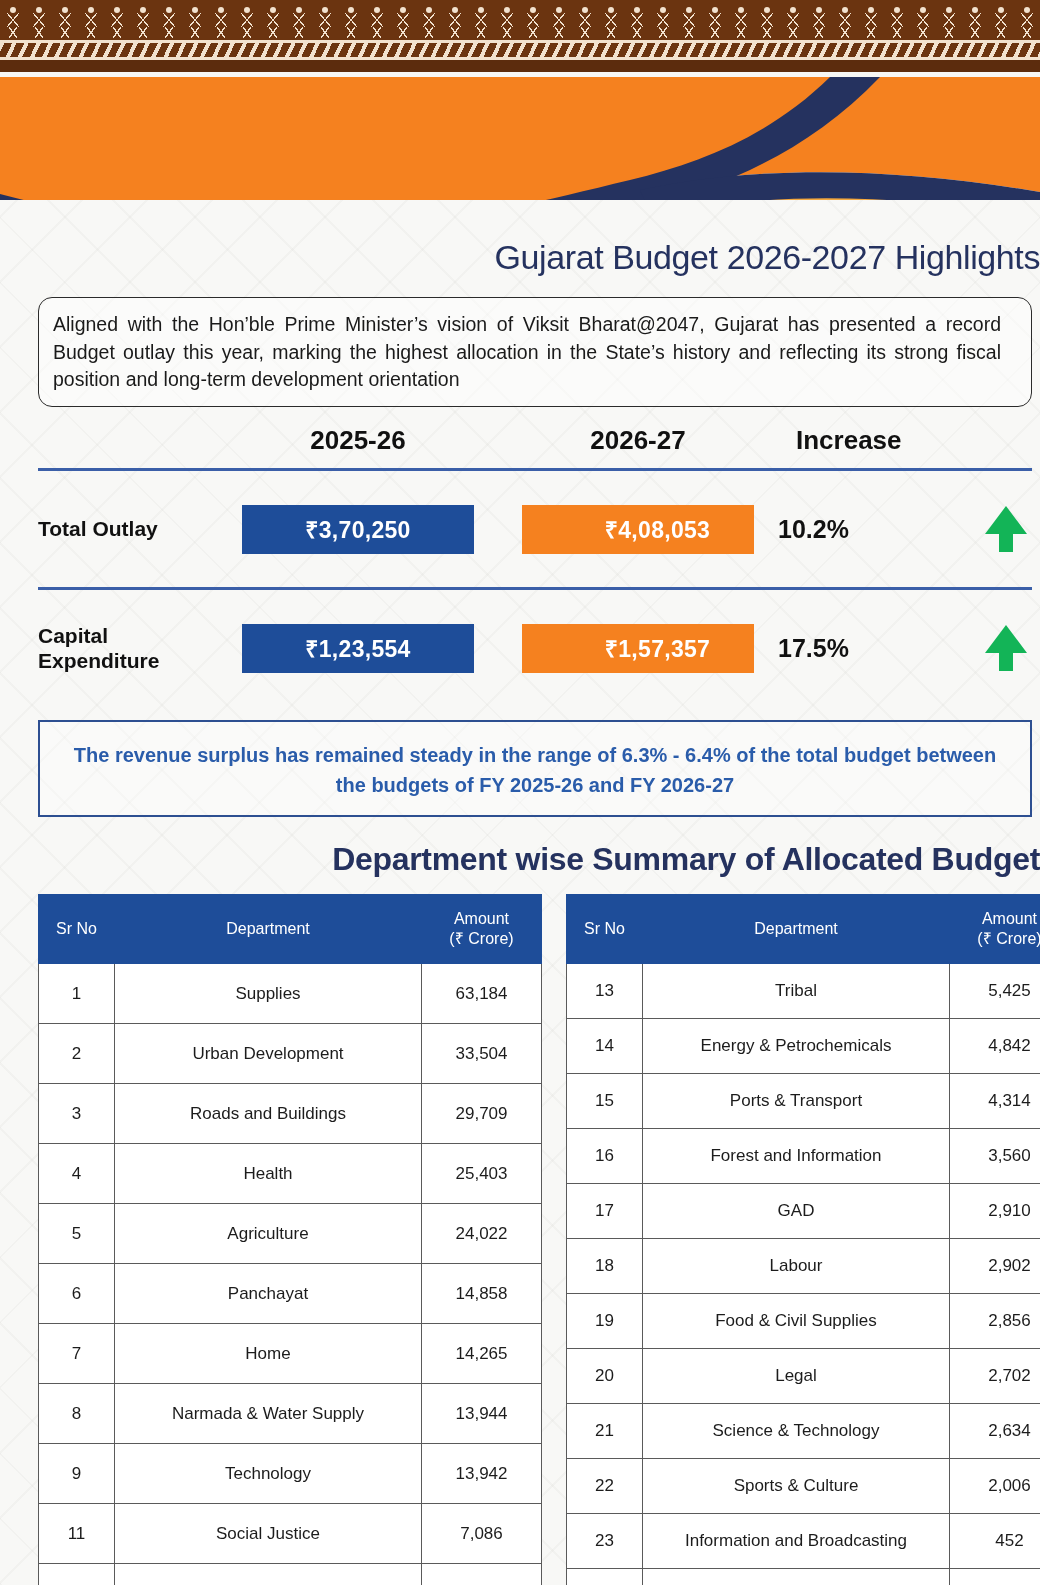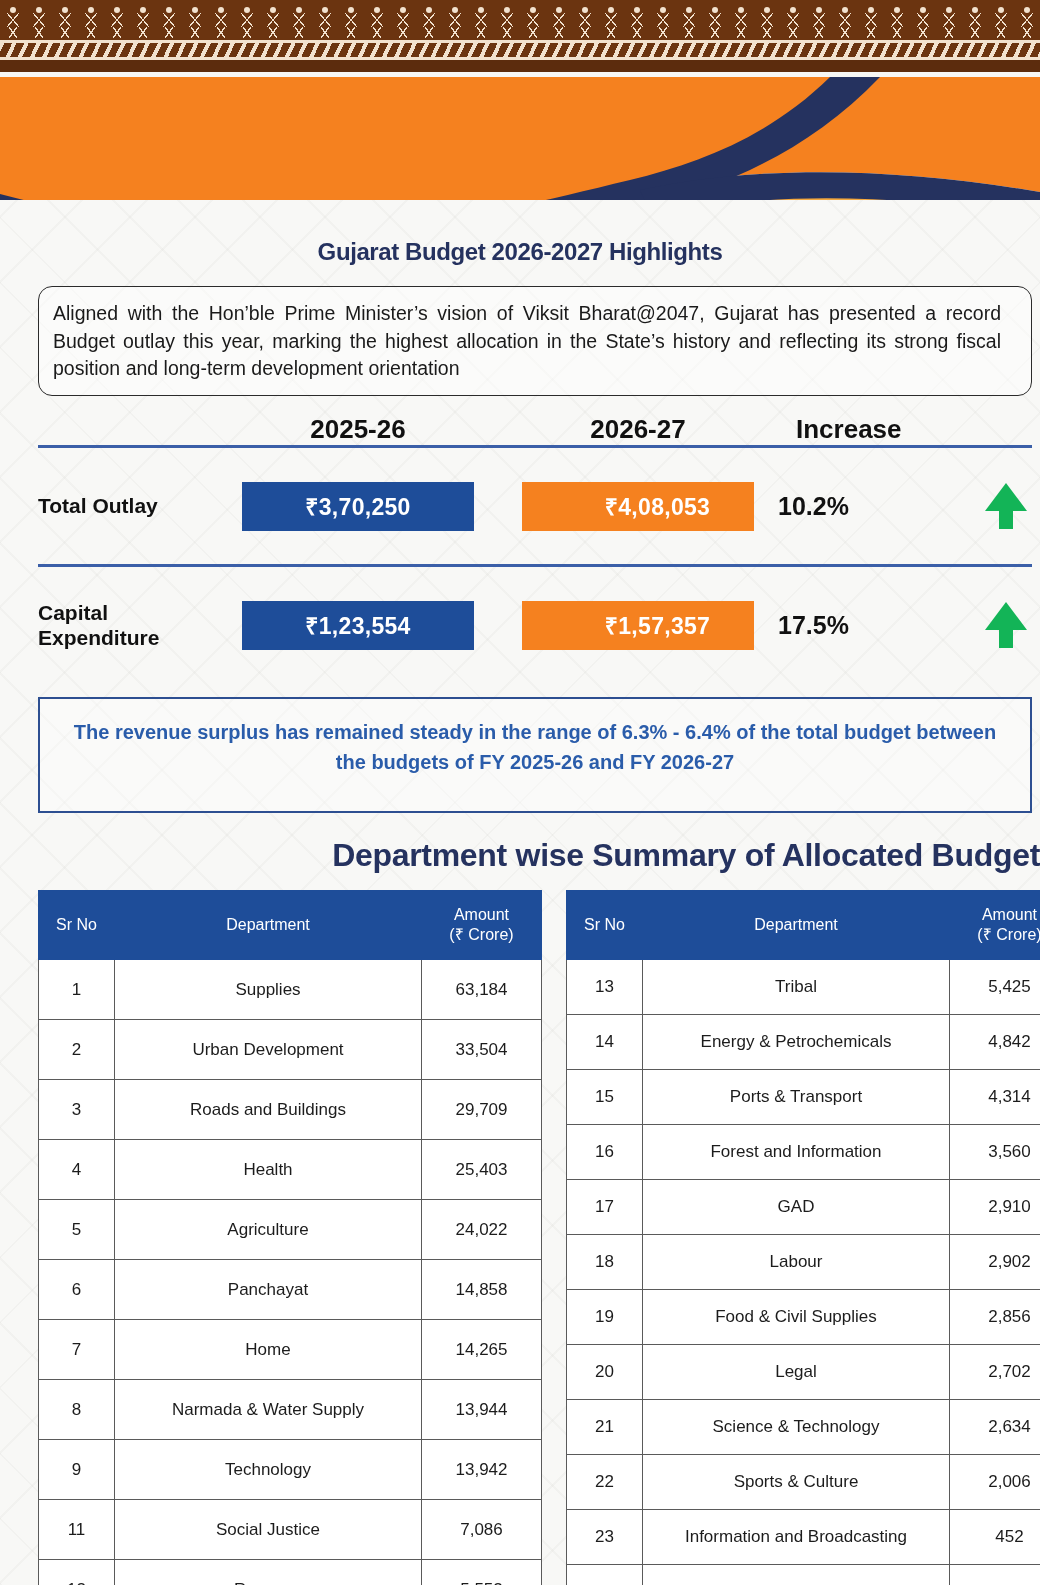--- a/index.html
+++ b/index.html
@@ -109,23 +109,23 @@
     top: 200px; left: 0;
     width: 1040px;
     height: 1385px;
     background:
       repeating-linear-gradient(45deg,  rgba(210,210,205,0.16) 0 2px, transparent 2px 46px),
       repeating-linear-gradient(-45deg, rgba(210,210,205,0.16) 0 2px, transparent 2px 46px),
       #f8f8f6;
   }
 
   .title {
-    text-align: center;
-    font-size: 24px;
-    font-weight: bold;
+    text-align: right;
+    font-size: 34px;
+    font-weight: normal;
     color: #25325f;
     letter-spacing: -0.4px;
     padding-top: 38px;
   }
 
   .intro-box {
     margin: 20px 8px 0 38px;
     border: 1.5px solid #2b2b2b;
     border-radius: 14px;
     padding: 13px 30px 14px 14px;
@@ -164,21 +164,21 @@
   }
   .c-inc {
     flex: 1;
     display: flex;
     align-items: center;
     justify-content: space-between;
     gap: 12px;
     padding-right: 4px;
   }
   .cmp-head {
-    padding-bottom: 0;
+    padding-bottom: 12px;
   }
   .cmp-head .c-col,
   .cmp-head .c-inc {
     font-size: 26px;
     font-weight: bold;
     color: #111;
   }
   .cmp-head .c-inc { justify-content: flex-start; padding-left: 18px; }
 
   .cmp-sep {
@@ -213,21 +213,21 @@
   .callout {
     margin: 14px 8px 0 38px;
     border: 2.5px solid #2d4f91;
     background: rgba(255,255,255,0.35);
     padding: 18px 20px;
     text-align: center;
     font-size: 20px;
     font-weight: bold;
     line-height: 1.5;
     color: #2a5caa;
-    height: 116px;
+    height: 97px;
     overflow: hidden;
   }
 
   .section-title {
     text-align: right;
     font-size: 32px;
     font-weight: bold;
     color: #25325f;
     margin-top: 24px;
     letter-spacing: -0.3px;

